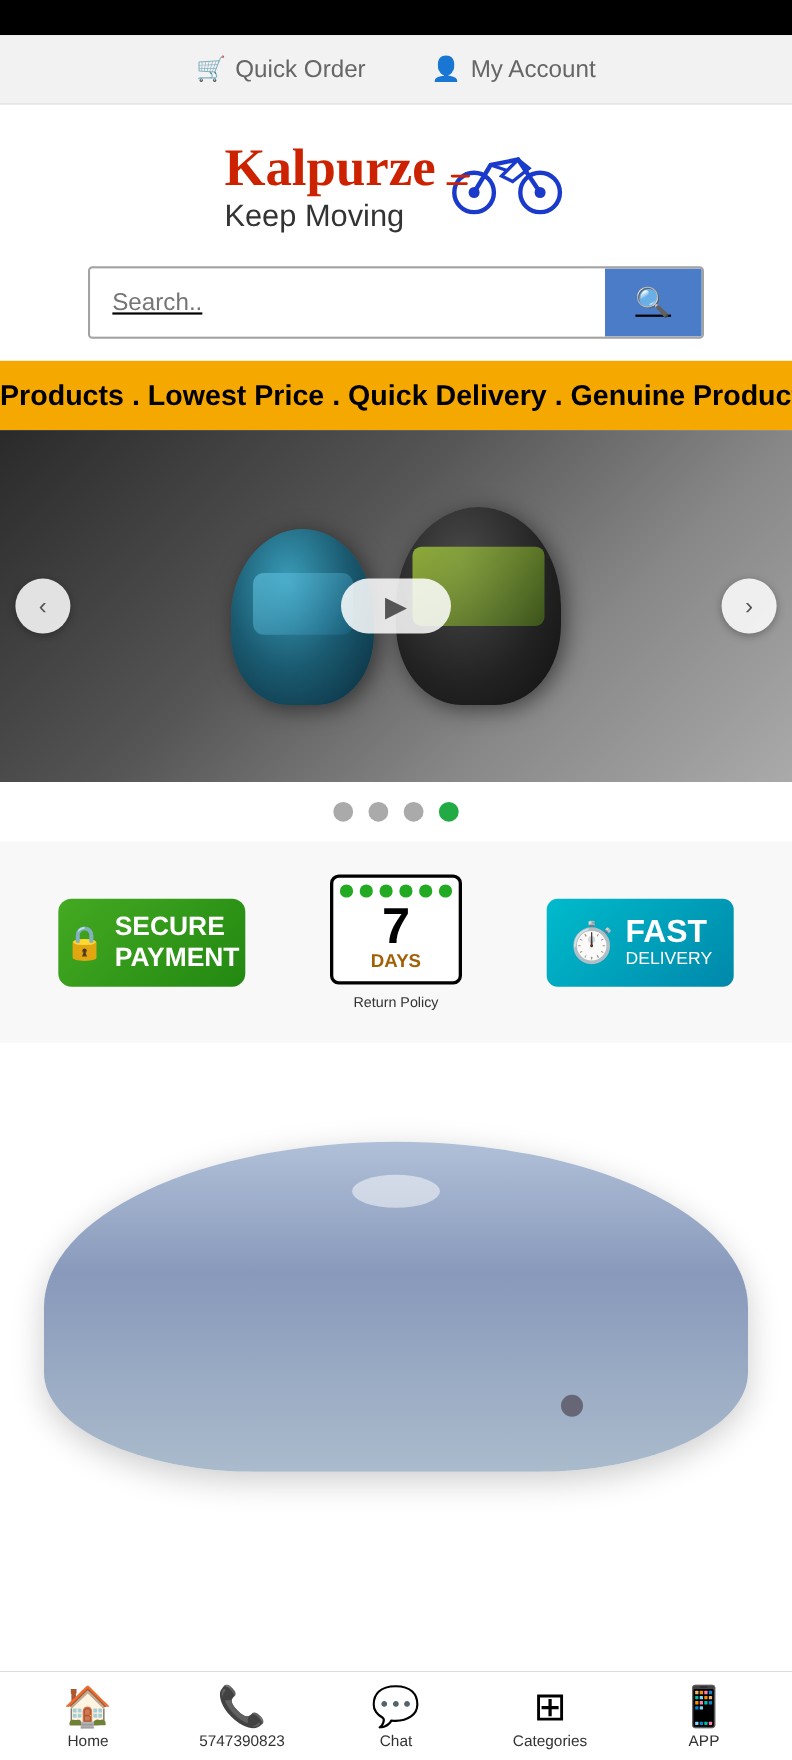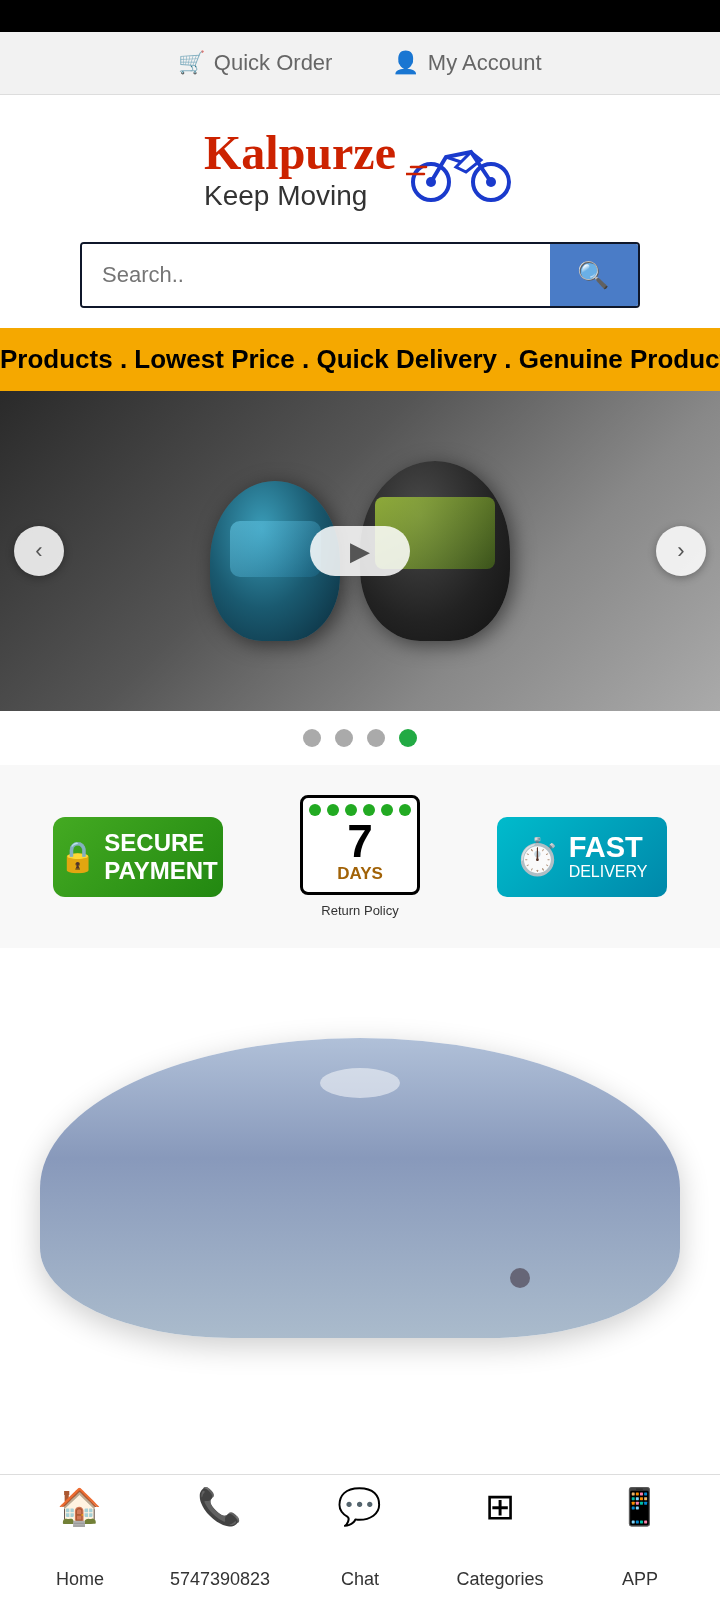--- a/index.html
+++ b/index.html
@@ -22,21 +22,20 @@
       gap: 8px;
       color: #666;
       font-size: 22px;
     }
     .top-bar-icon { font-size: 22px; }
 
     
     .logo-section {
       display: flex;
       justify-content: center;
-      align-items: center;
       padding: 30px 20px 20px;
     }
     .logo-text-kalpurze {
       font-size: 48px;
       font-weight: bold;
       color: #cc2200;
       font-family: Georgia, serif;
     }
     .logo-text-keep {
       font-size: 28px;
@@ -55,23 +54,24 @@
 
     
     .search-section {
       display: flex;
       justify-content: center;
       padding: 10px 80px 20px;
     }
     .search-wrapper {
       display: flex;
       width: 100%;
-      border: 2px solid #0f172a;
+      border: 2px solid #a3a3a3;
       border-radius: 4px;
       overflow: hidden;
+      text-decoration: underline;
     }
     .search-input {
       flex: 1;
       padding: 18px 20px;
       font-size: 22px;
       border: none;
       outline: none;
       color: #999;
     }
     .search-btn {
@@ -368,21 +368,21 @@
     }
     .nav-item {
       display: flex;
       flex-direction: column;
       align-items: center;
       gap: 4px;
       cursor: pointer;
       flex: 1;
     }
     .nav-icon { font-size: 36px; line-height: 1; }
-    .nav-label { font-size: 18px; color: #333; margin-top: 40px; }
+    .nav-label { font-size: 14px; color: #333; }
     .nav-icon-home { color: #000; }
     .nav-icon-phone { color: #5599ee; }
     .nav-icon-chat { color: #22aa44; }
     .nav-icon-cat { color: #000; }
     .nav-icon-app { color: #000; }
 
     .black-bar-top {
       height: 32px;
       background: #000;
       width: 100%;

